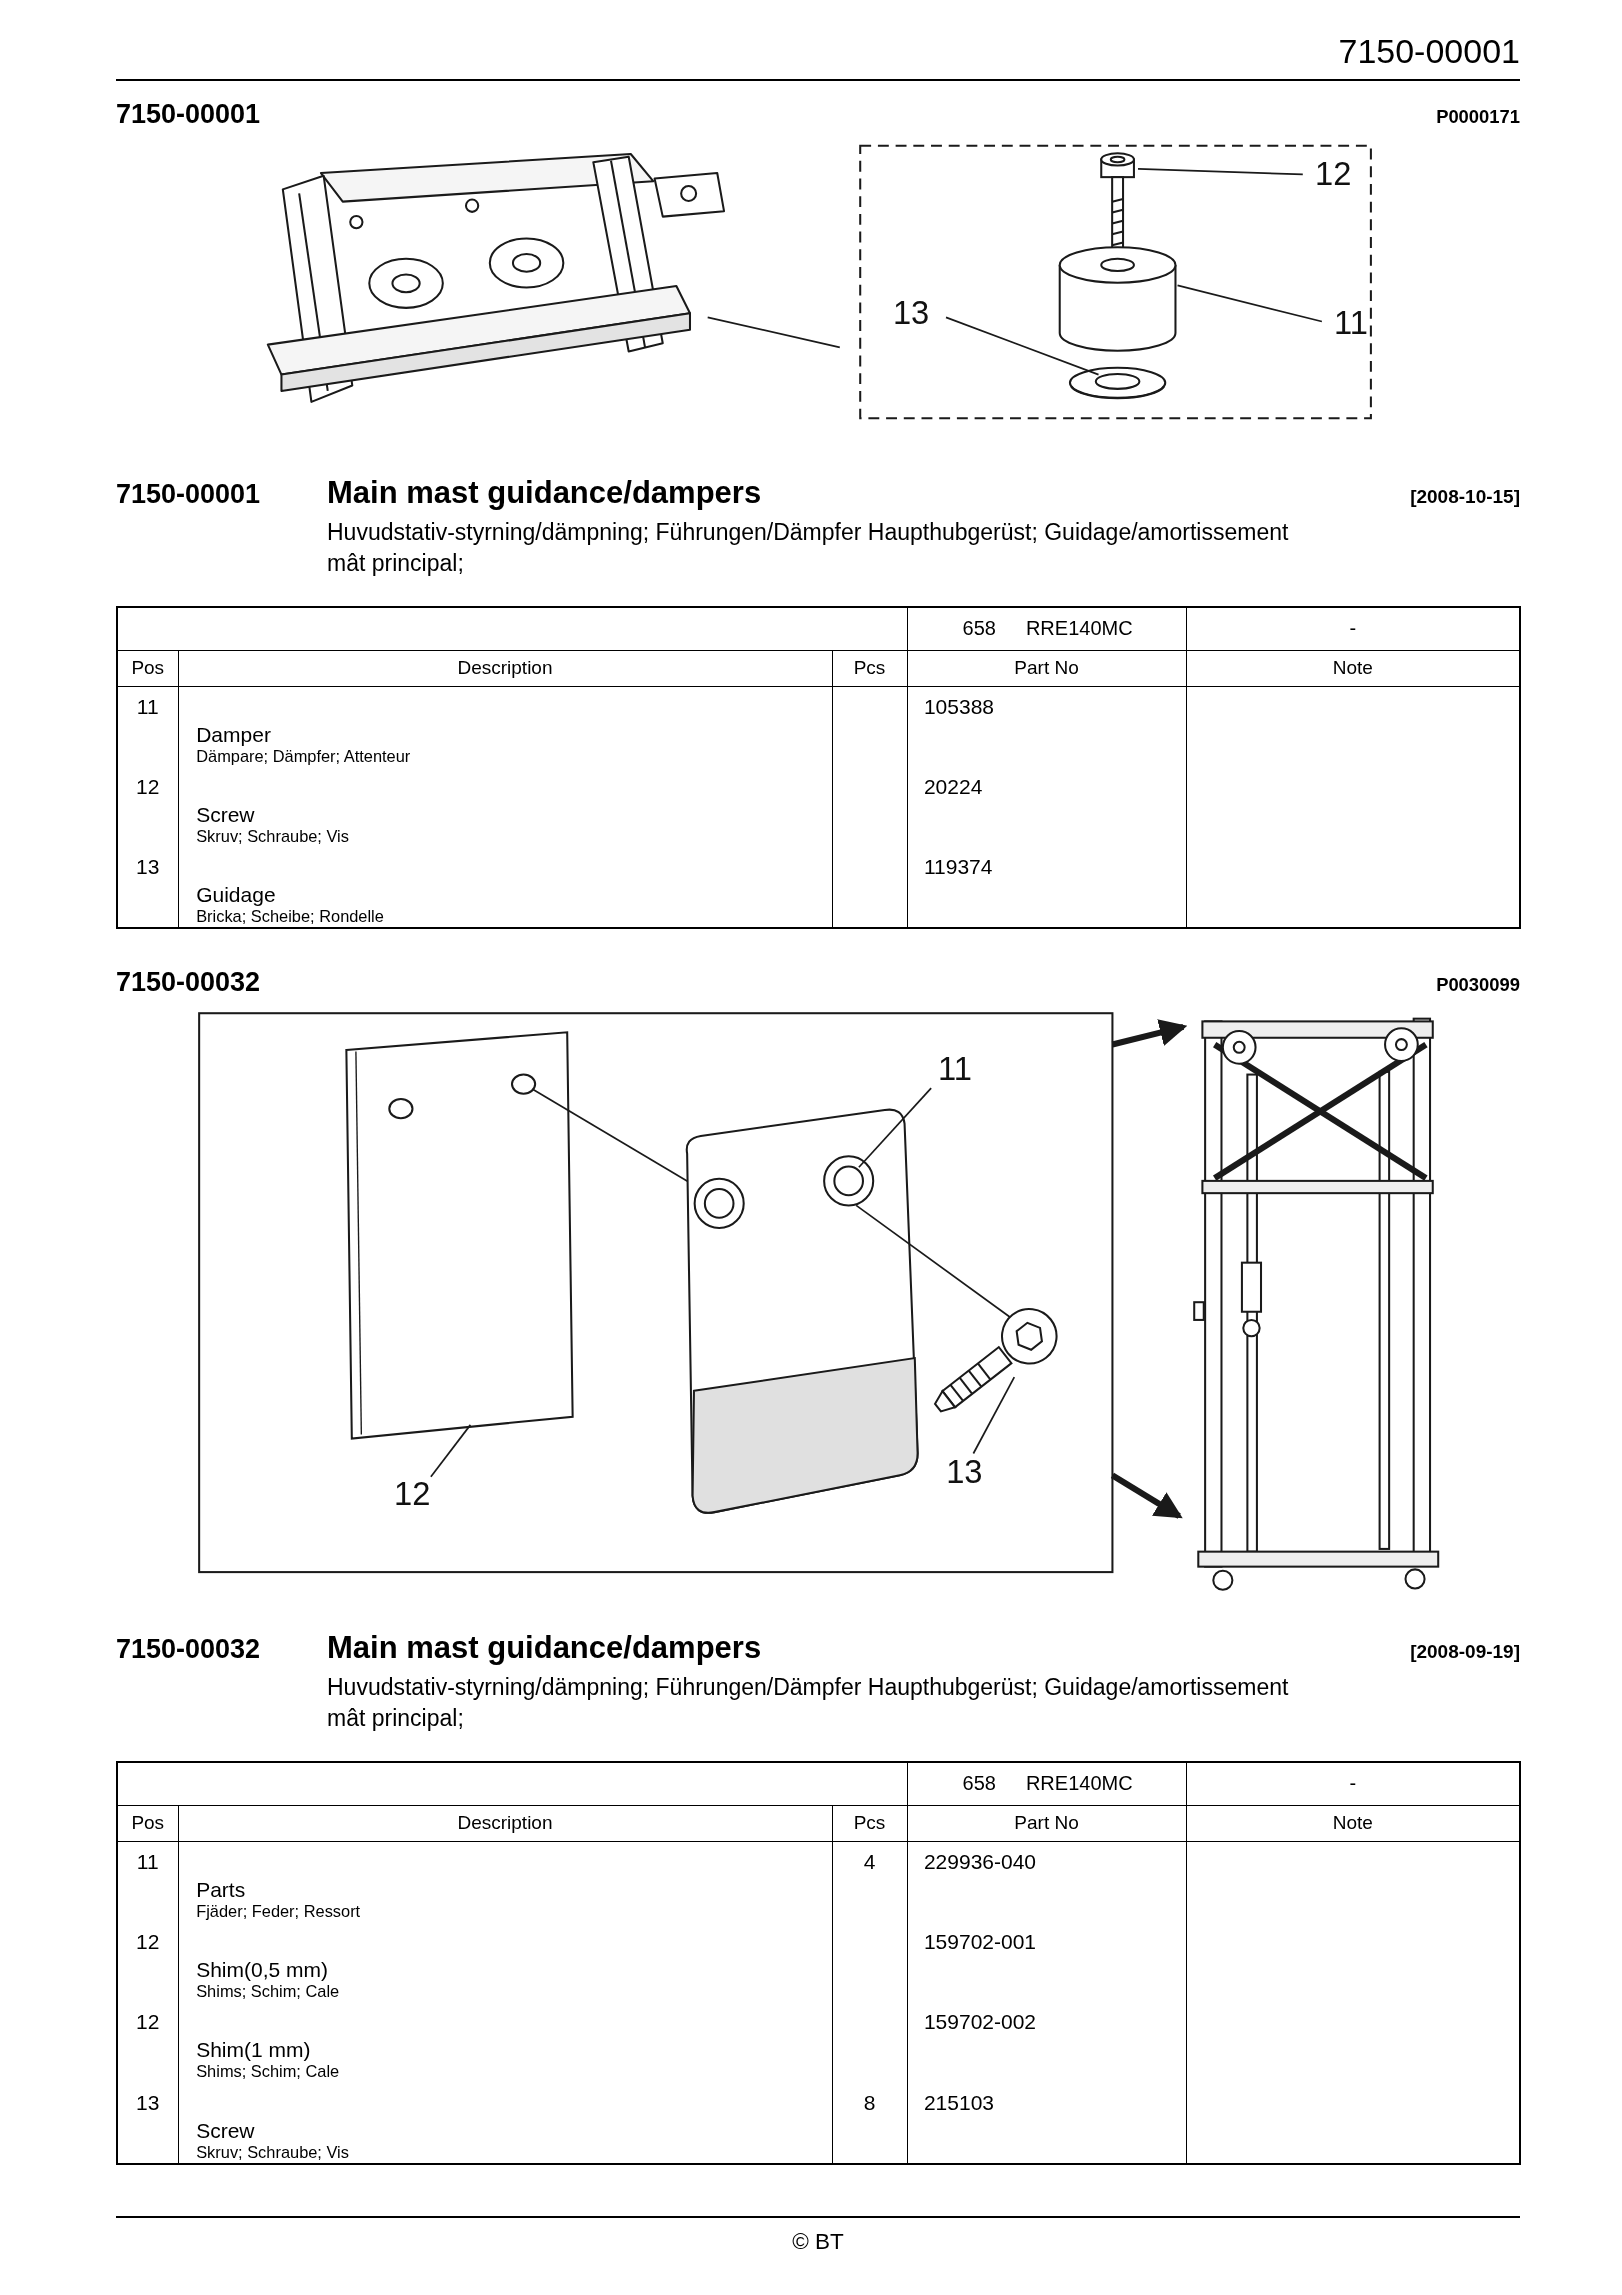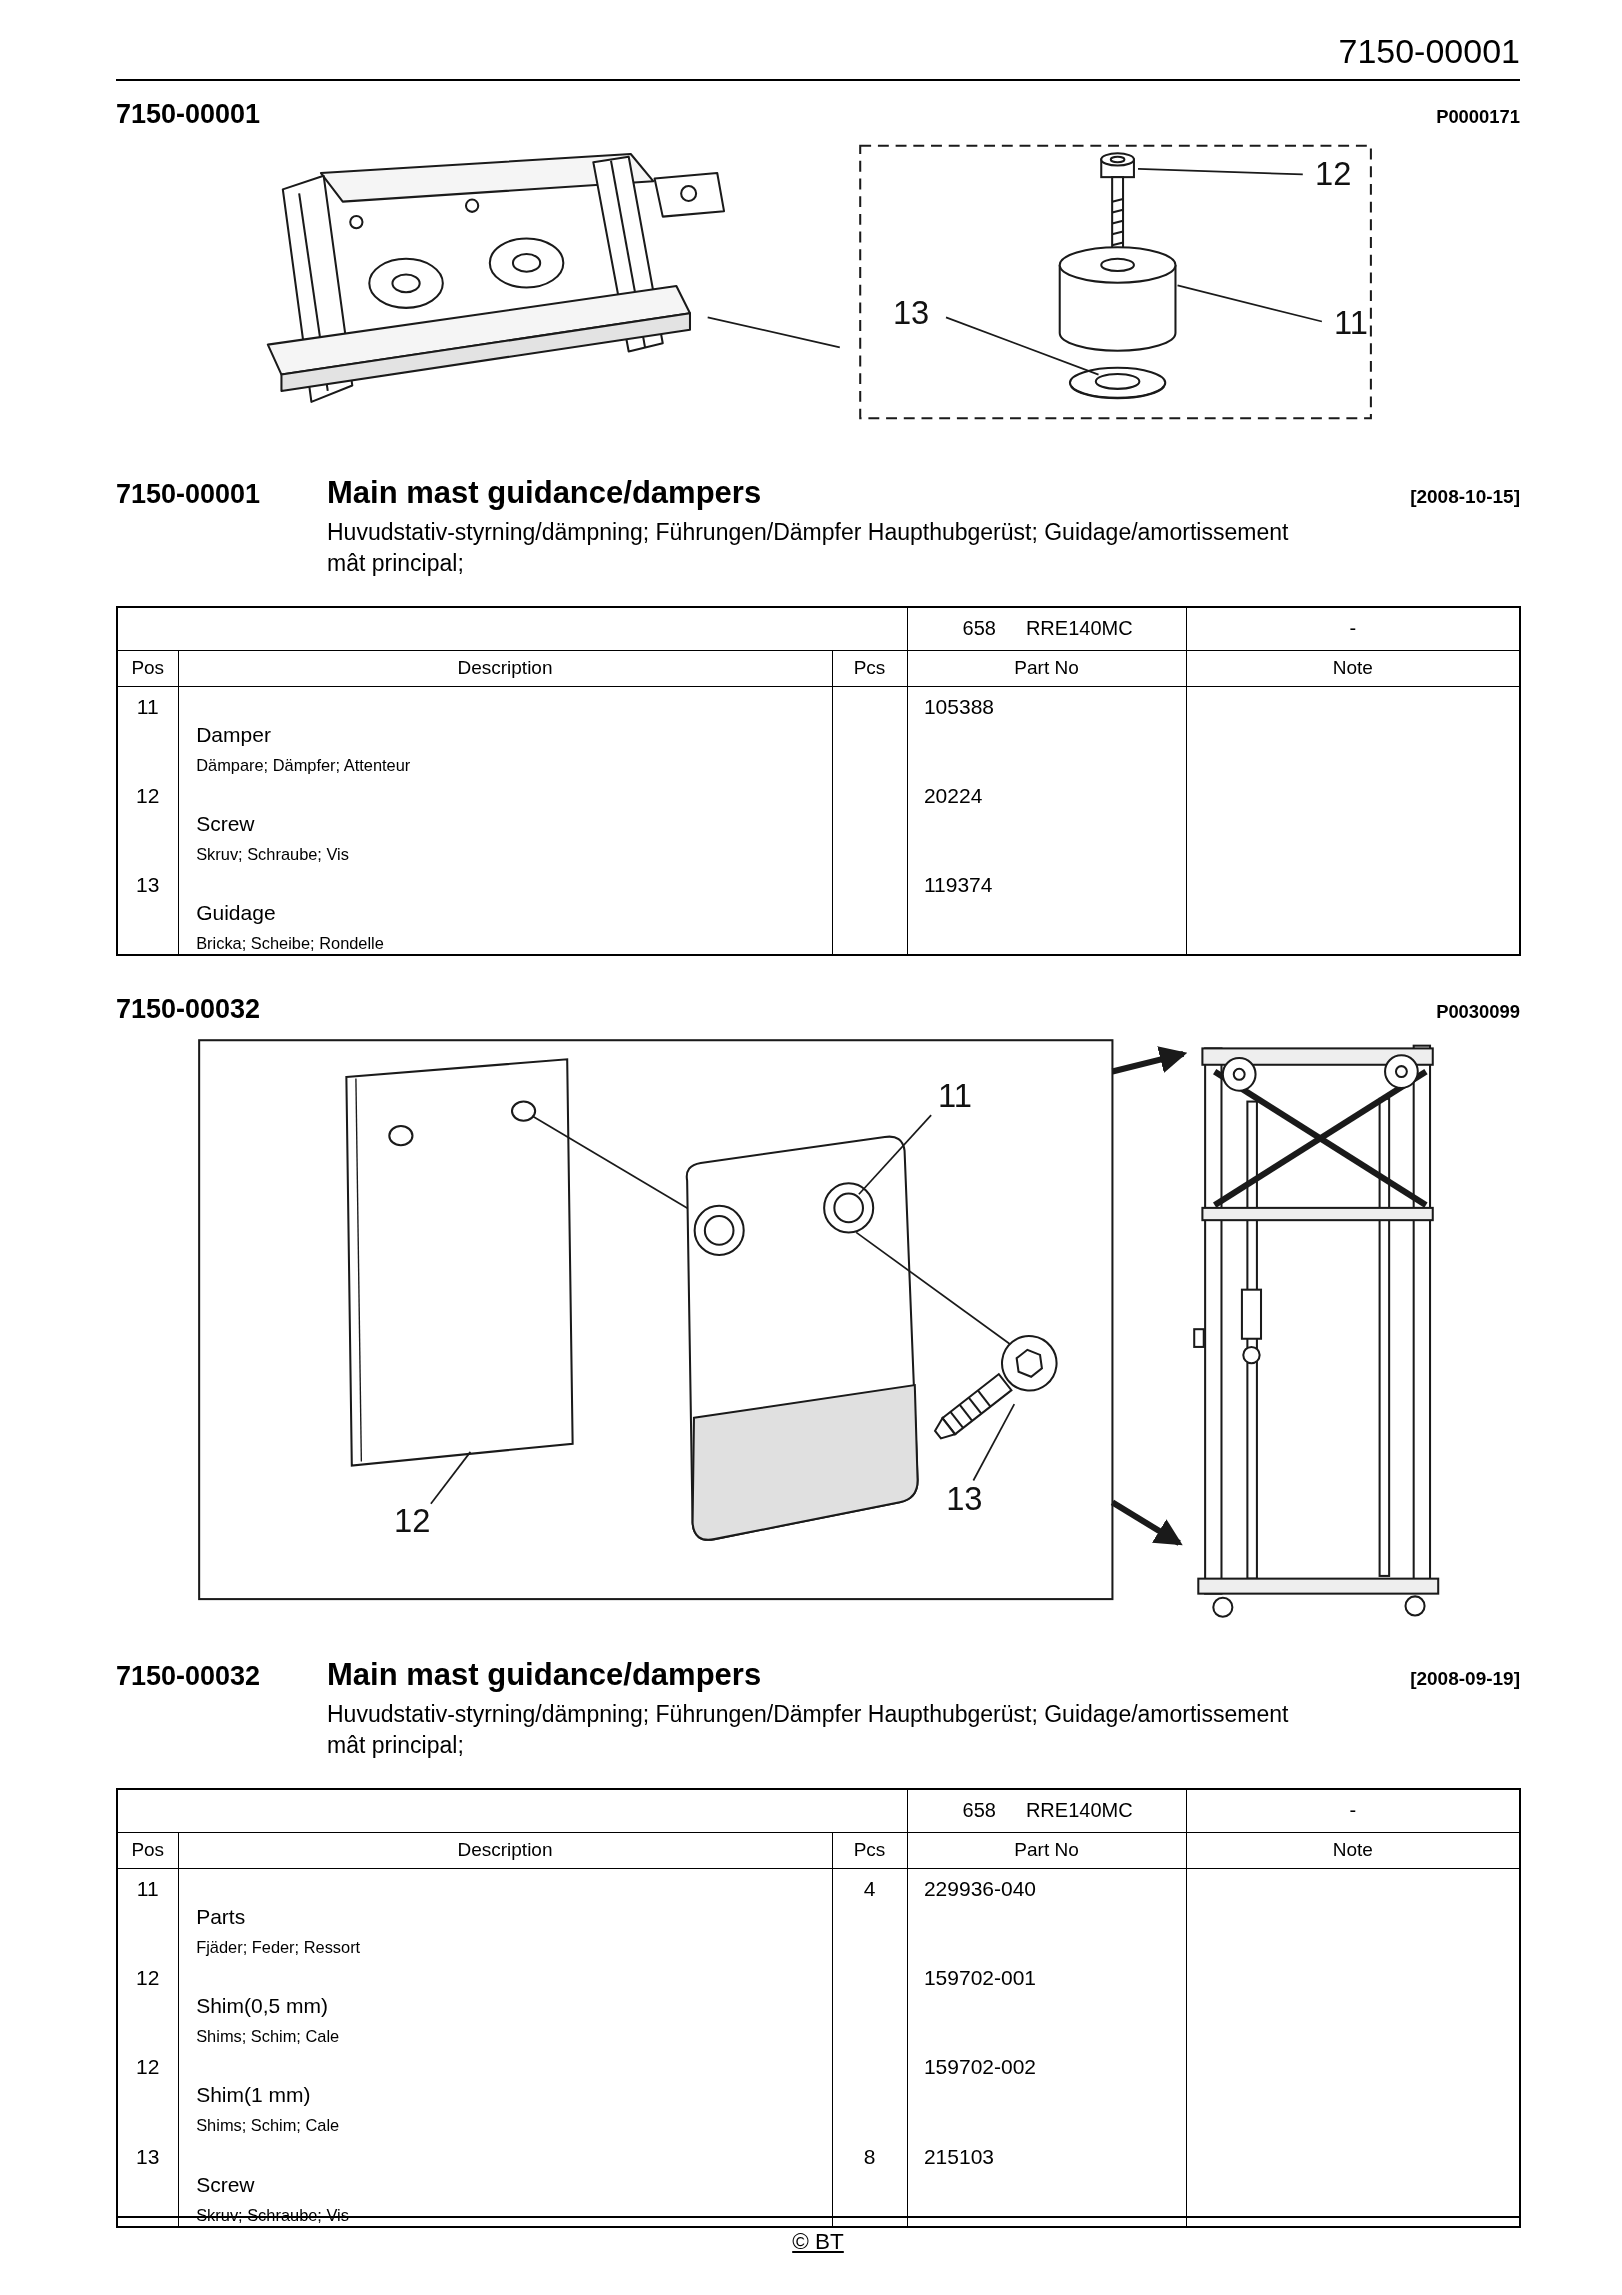--- a/index.html
+++ b/index.html
@@ -46,28 +46,28 @@
   .model-cell { padding-left:55px; }
   .model-cell .model-name { margin-left:30px; }
   .model-note { text-align:center; }
   tr.head-row td { border-bottom:1.4px solid #000; text-align:center; font-size:19px;
                    height:33px; vertical-align:middle; }
   tr.data-row td { padding-top:8.2px; }
   tr.data-row { height:63px; }
   td.c-pos { text-align:center; font-size:21px; }
   td.c-desc { padding-left:17.7px; }
   .desc-main { font-size:21px;margin-top:28px; }
-  .desc-sub { font-size:16.4px; margin-top:9px; }
+  .desc-sub { font-size:16.4px; margin-top:0; }
   td.c-pcs { text-align:center; font-size:21px; }
   td.c-part { padding-left:16.4px; font-size:21px; }
   td.c-note { font-size:21px; }
 
   
   .footer { position:absolute; left:116px; width:1404px; bottom:40px;
-            border-top:2px solid #000; text-align:center; padding-top:11px; font-size:22.5px;text-decoration:underline; }
+            border-top:2px solid #000; text-align:center; padding-top:11px; font-size:22.5px; }
 
   
   .callout { font-family:"Liberation Sans", sans-serif; font-size:48px; fill:#111; }
 </style>
 </head>
 <body>
 
 <div class="page">
   <div class="content">
 

